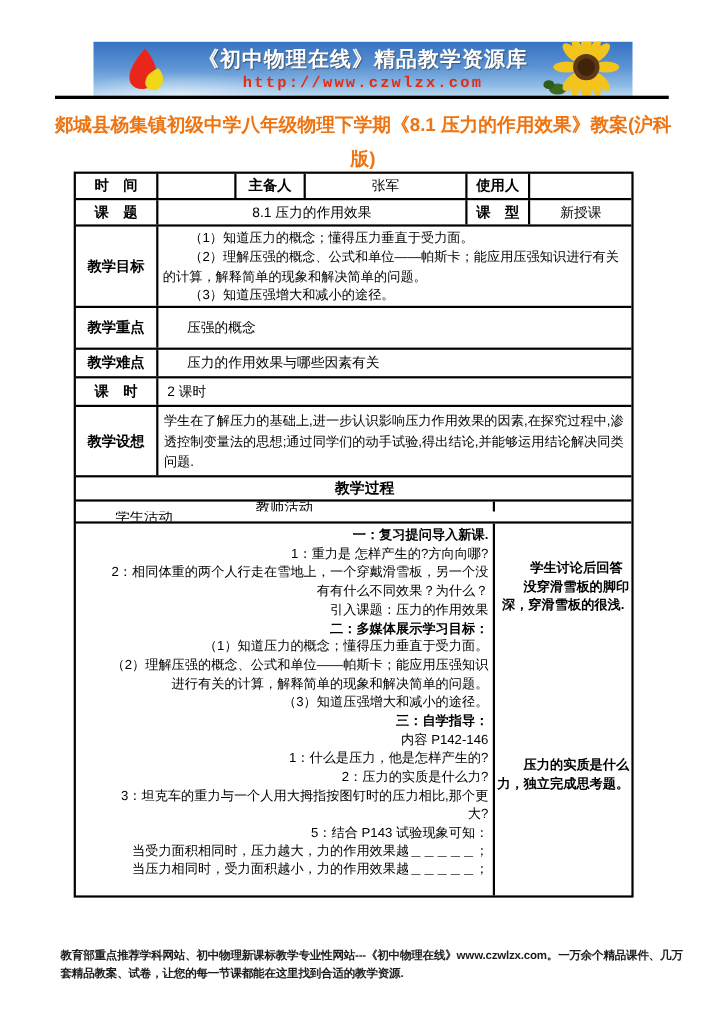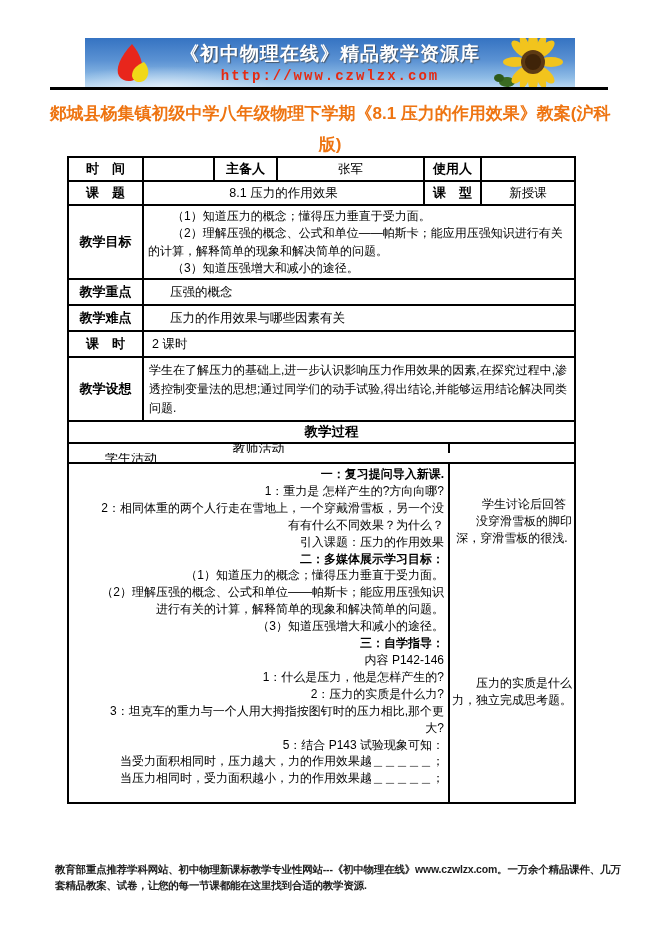--- a/index.html
+++ b/index.html
@@ -29,40 +29,40 @@
   .doc-table{position:absolute;left:67px;top:156px;width:509px;border:2px solid #000;box-sizing:border-box;}
   .trow{display:flex;border-bottom:2px solid #000;box-sizing:border-box;}
   .trow:last-child{border-bottom:none;}
   .tcell{box-sizing:border-box;border-right:2px solid #000;overflow:hidden;}
   .tcell:last-child{border-right:none;}
   .lab{display:flex;align-items:center;justify-content:center;font-weight:bold;font-size:13px;}
   .val{display:flex;align-items:center;font-size:12.5px;}
   .cen{justify-content:center;}
   .w-a{width:75px;} .w-b{width:71px;} .w-c{width:63px;} .w-d{width:147px;}
   .w-e{width:57px;} .w-f{width:92px;} .w-bcd{width:281px;} .w-rest{width:430px;}
-  .h1{height:24px;} .h2{height:24px;} .h3{height:74px;} .h4{height:26px;}
+  .h1{height:24px;} .h2{height:24px;} .h3{height:74px;} .h4{height:38px;}
   .h5{height:26px;} .h6{height:26px;} .h7{height:64px;} .h8{height:22px;padding-left:20px;}
   .h9{height:20px;flex-direction:column;} .h10{height:338px;}
 
   .pad-key{padding-left:26px;}
   .pad-per{padding-left:8px;}
 
   .objectives{display:block;padding:2px 6px 0 4px;font-size:12px;line-height:17.4px;}
   .objectives p{margin:0;text-indent:2em;}
   .plan-text{display:block;padding:3px 6px 0 5px;font-size:12px;line-height:19px;}
 
   .proc-title{display:flex;align-items:center;justify-content:center;width:100%;
           font-weight:bold;font-size:13.5px;}
   .col-head{display:flex;align-items:center;justify-content:center;font-size:13px;}
   .w-teach{width:381px;} .w-stud{width:124px;text-align:center;}
 
   .teacher-cell{display:block;padding:2px 4px 0 4px;font-size:12px;line-height:16.9px;}
   .teacher-cell p{margin:0;text-indent:2em;text-align:right;}
   .teacher-cell p.p-h{font-weight:bold;text-indent:1.5em;}
-  .student-cell{display:block;padding:0 1px;font-size:12px;line-height:17px;}
+  .student-cell{display:block;padding:0 1px;font-size:12px;line-height:17px;font-weight:bold;}
   .student-cell p{margin:0;text-indent:2em;}
   .student-cell p:first-of-type{margin-top:32px;}
   .student-cell p:last-of-type{margin-top:128px;}
 
   
   .footer{position:absolute;left:55px;top:861px;width:574px;font-size:10.5px;font-weight:bold;
           color:#1c1c1c;line-height:16px;letter-spacing:-0.2px;}
 </style>
 </head>
 <body>

